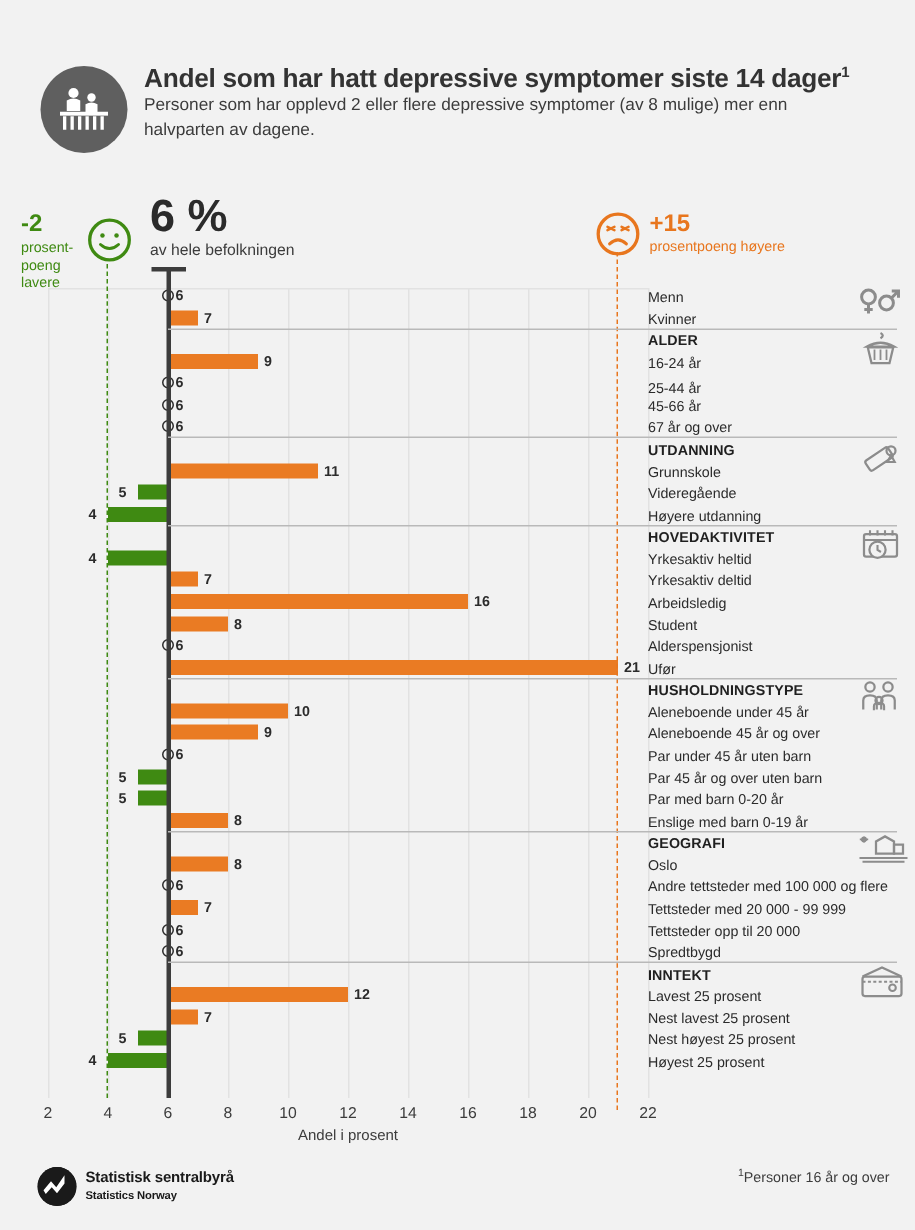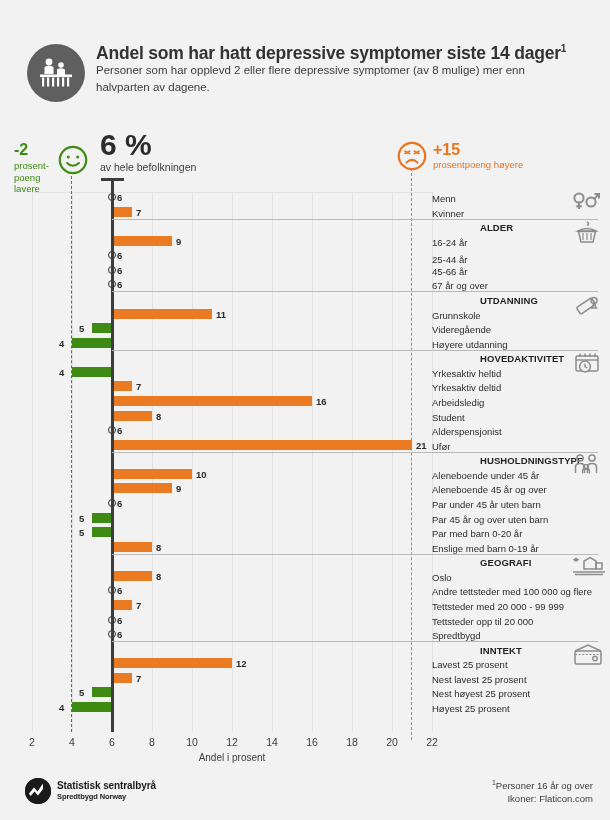--- a/index.html
+++ b/index.html
@@ -76,21 +76,21 @@
   }
 
   
   .axis{position:absolute;left:0;top:736px;width:610px;height:30px;}
   .tick{position:absolute;top:0;font-size:10.5px;color:#3c3c3c;transform:translateX(-50%);}
   .axis-title{position:absolute;left:232px;top:16px;font-size:10px;color:#3c3c3c;transform:translateX(-50%);}
 
   
   .labels{position:absolute;left:432px;top:192px;width:178px;height:540px;text-decoration:underline;}
   .labelrow{position:absolute;left:0;font-size:9.5px;color:#2b2b2b;line-height:11px;white-space:nowrap;}
-  .labelrow.grp{font-weight:bold;font-size:9.5px;color:#1f1f1f;letter-spacing:0.1px;padding-left:48px;}
+  .labelrow.grp{font-weight:bold;font-size:9.5px;color:#1f1f1f;letter-spacing:0.1px;}
   .grpicon{position:absolute;color:#8c8c8c;}
 
   
   .footer{position:absolute;left:0;top:770px;width:610px;height:50px;}
   .ssb-logo{position:absolute;left:25px;top:8px;width:26px;height:26px;border-radius:50%;background:#1a1a1a;}
   .ssb-name{position:absolute;left:57px;top:10px;font-size:10px;font-weight:bold;color:#1a1a1a;line-height:12px;letter-spacing:-0.1px;}
   .ssb-name2{position:absolute;left:57px;top:22px;font-size:7.5px;font-weight:bold;color:#1a1a1a;line-height:9px;letter-spacing:-0.1px;}
   .notes{position:absolute;right:17px;top:6px;text-align:right;font-size:9.5px;color:#3c3c3c;line-height:13px;}
   .notes sup{font-size:7px;vertical-align:super;}
 </style>
@@ -342,20 +342,19 @@
     </div>
 
   <div class="footer">
     <div class="ssb-logo">
       <svg width="26" height="26" viewBox="0 0 26 26">
         <circle cx="13" cy="13" r="13" fill="#1a1a1a"></circle>
         <path d="M4 15.5 L9 9.5 L12.5 13.5 L18 5.5 L18 11 L13 17.5 L9.5 13.5 L5.5 18 z" fill="#fff"></path>
       </svg>
     </div>
     <div class="ssb-name">Statistisk sentralbyrå</div>
-    <div class="ssb-name2">Spredtbygd Norway</div>
+    <div class="ssb-name2">Statistics Norway</div>
     <div class="notes">
       <div><sup>1</sup><span>Personer 16 år og over</span></div>
-      <div>Ikoner: Flaticon.com</div>
     </div>
   </div>
 
 </div>
 
 </body></html>

